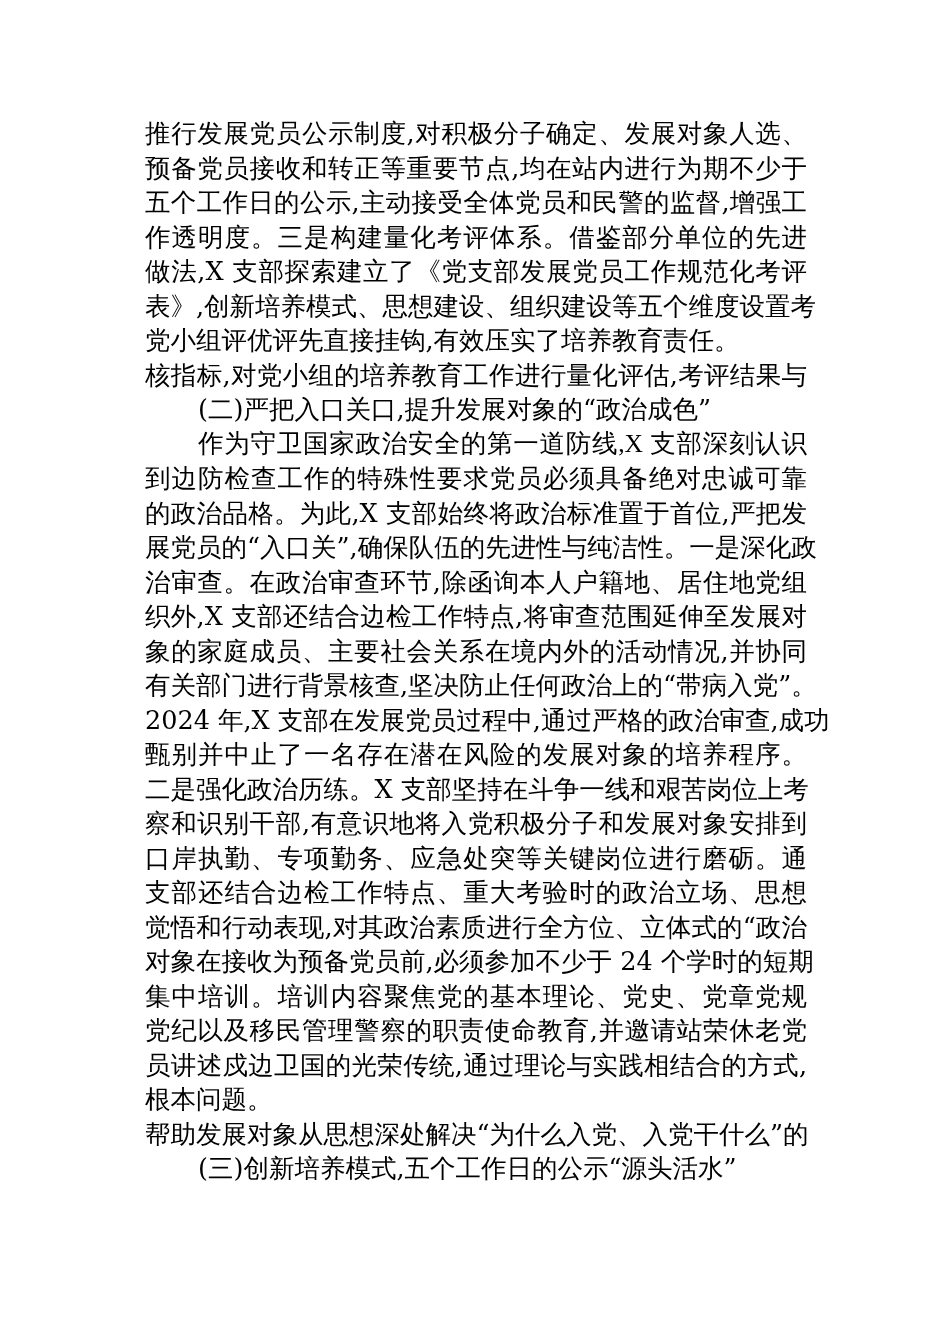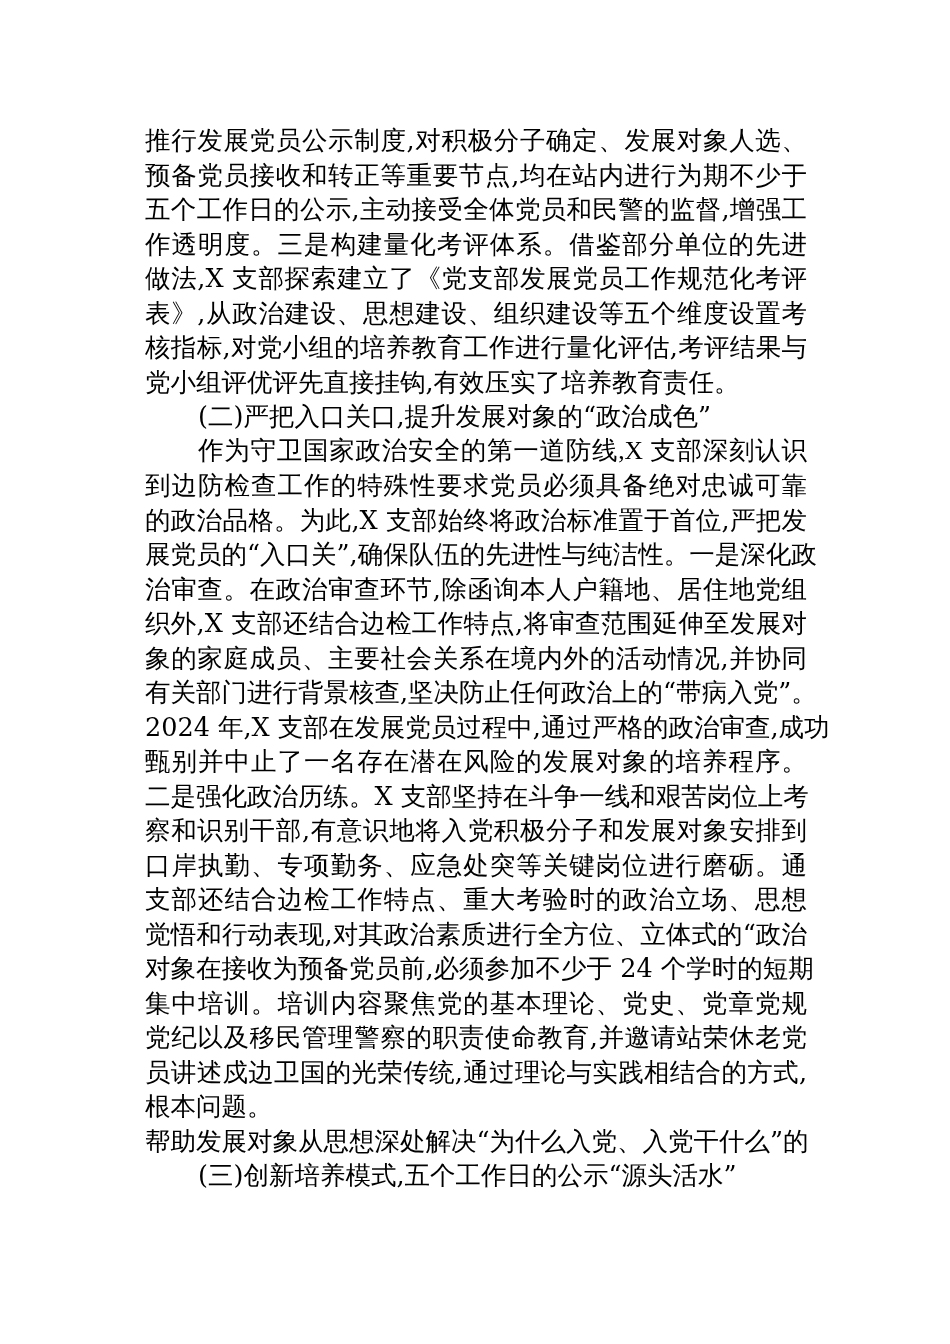--- a/index.html
+++ b/index.html
@@ -11,21 +11,21 @@
       width: 950px;
       height: 1344px;
       position: relative;
       overflow: hidden;
       font-family: "DejaVu Serif", "Liberation Serif", serif;
       color: #000000;
     }
     .page {
       position: absolute;
       left: 145px;
-      top: 123px;
+      top: 116px;
       width: 662px;
     }
     .line {
       height: 34.5px;
       line-height: 34.5px;
       font-size: 25.5px;
       white-space: nowrap;
       text-align: justify;
       text-align-last: justify;
       overflow: visible;
@@ -50,23 +50,23 @@
 <body>
 
 <div class="page">
 
   <div>
     <div class="line">推行发展党员公示制度,对积极分子确定、发展对象人选、</div>
     <div class="line">预备党员接收和转正等重要节点,均在站内进行为期不少于</div>
     <div class="line">五个工作日的公示,主动接受全体党员和民警的监督,增强工</div>
     <div class="line">作透明度。三是构建量化考评体系。借鉴部分单位的先进</div>
     <div class="line">做法,X 支部探索建立了《党支部发展党员工作规范化考评</div>
-    <div class="line">表》,从政治建设、思想建设、组织建设等五个维度设置考</div>
+    <div class="line">表》,创新培养模式、思想建设、组织建设等五个维度设置考</div>
+    <div class="line last">党小组评优评先直接挂钩,有效压实了培养教育责任。</div>
     <div class="line">核指标,对党小组的培养教育工作进行量化评估,考评结果与</div>
-    <div class="line last">党小组评优评先直接挂钩,有效压实了培养教育责任。</div>
   </div>
 
   <div class="line heading">(二)严把入口关口,提升发展对象的“政治成色”</div>
 
   <div>
     <div class="line indent full">作为守卫国家政治安全的第一道防线,X 支部深刻认识</div>
     <div class="line">到边防检查工作的特殊性要求党员必须具备绝对忠诚可靠</div>
     <div class="line">的政治品格。为此,X 支部始终将政治标准置于首位,严把发</div>
     <div class="line">展党员的“入口关”,确保队伍的先进性与纯洁性。一是深化政</div>
     <div class="line">治审查。在政治审查环节,除函询本人户籍地、居住地党组</div>

